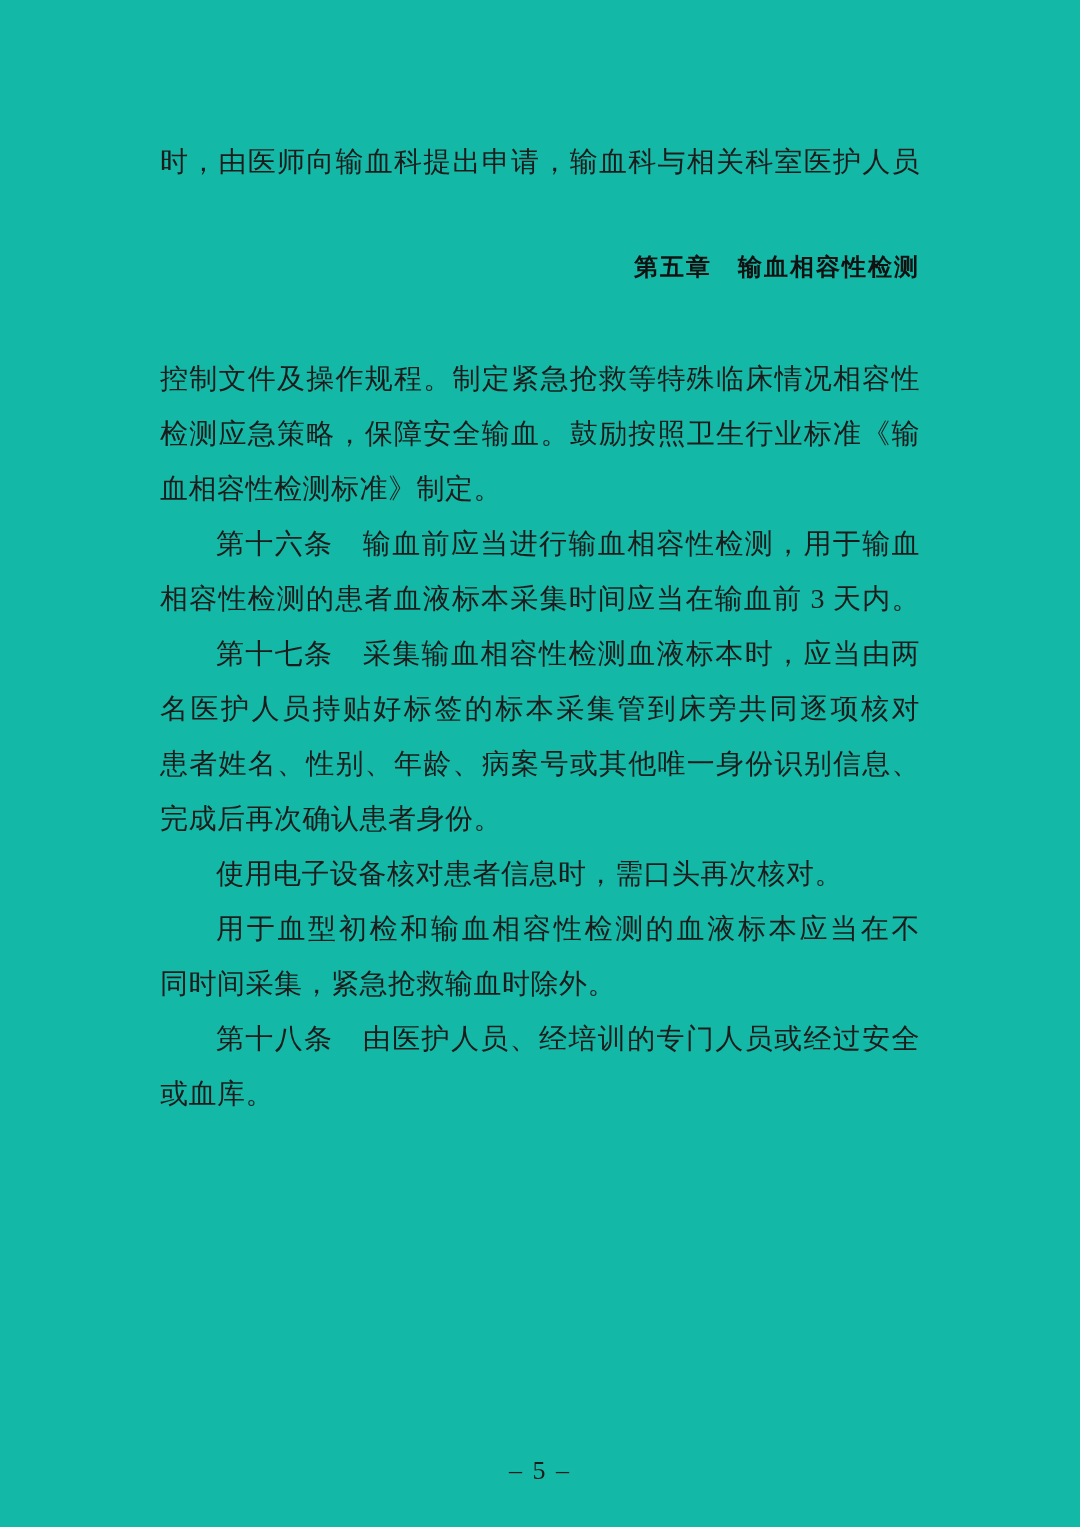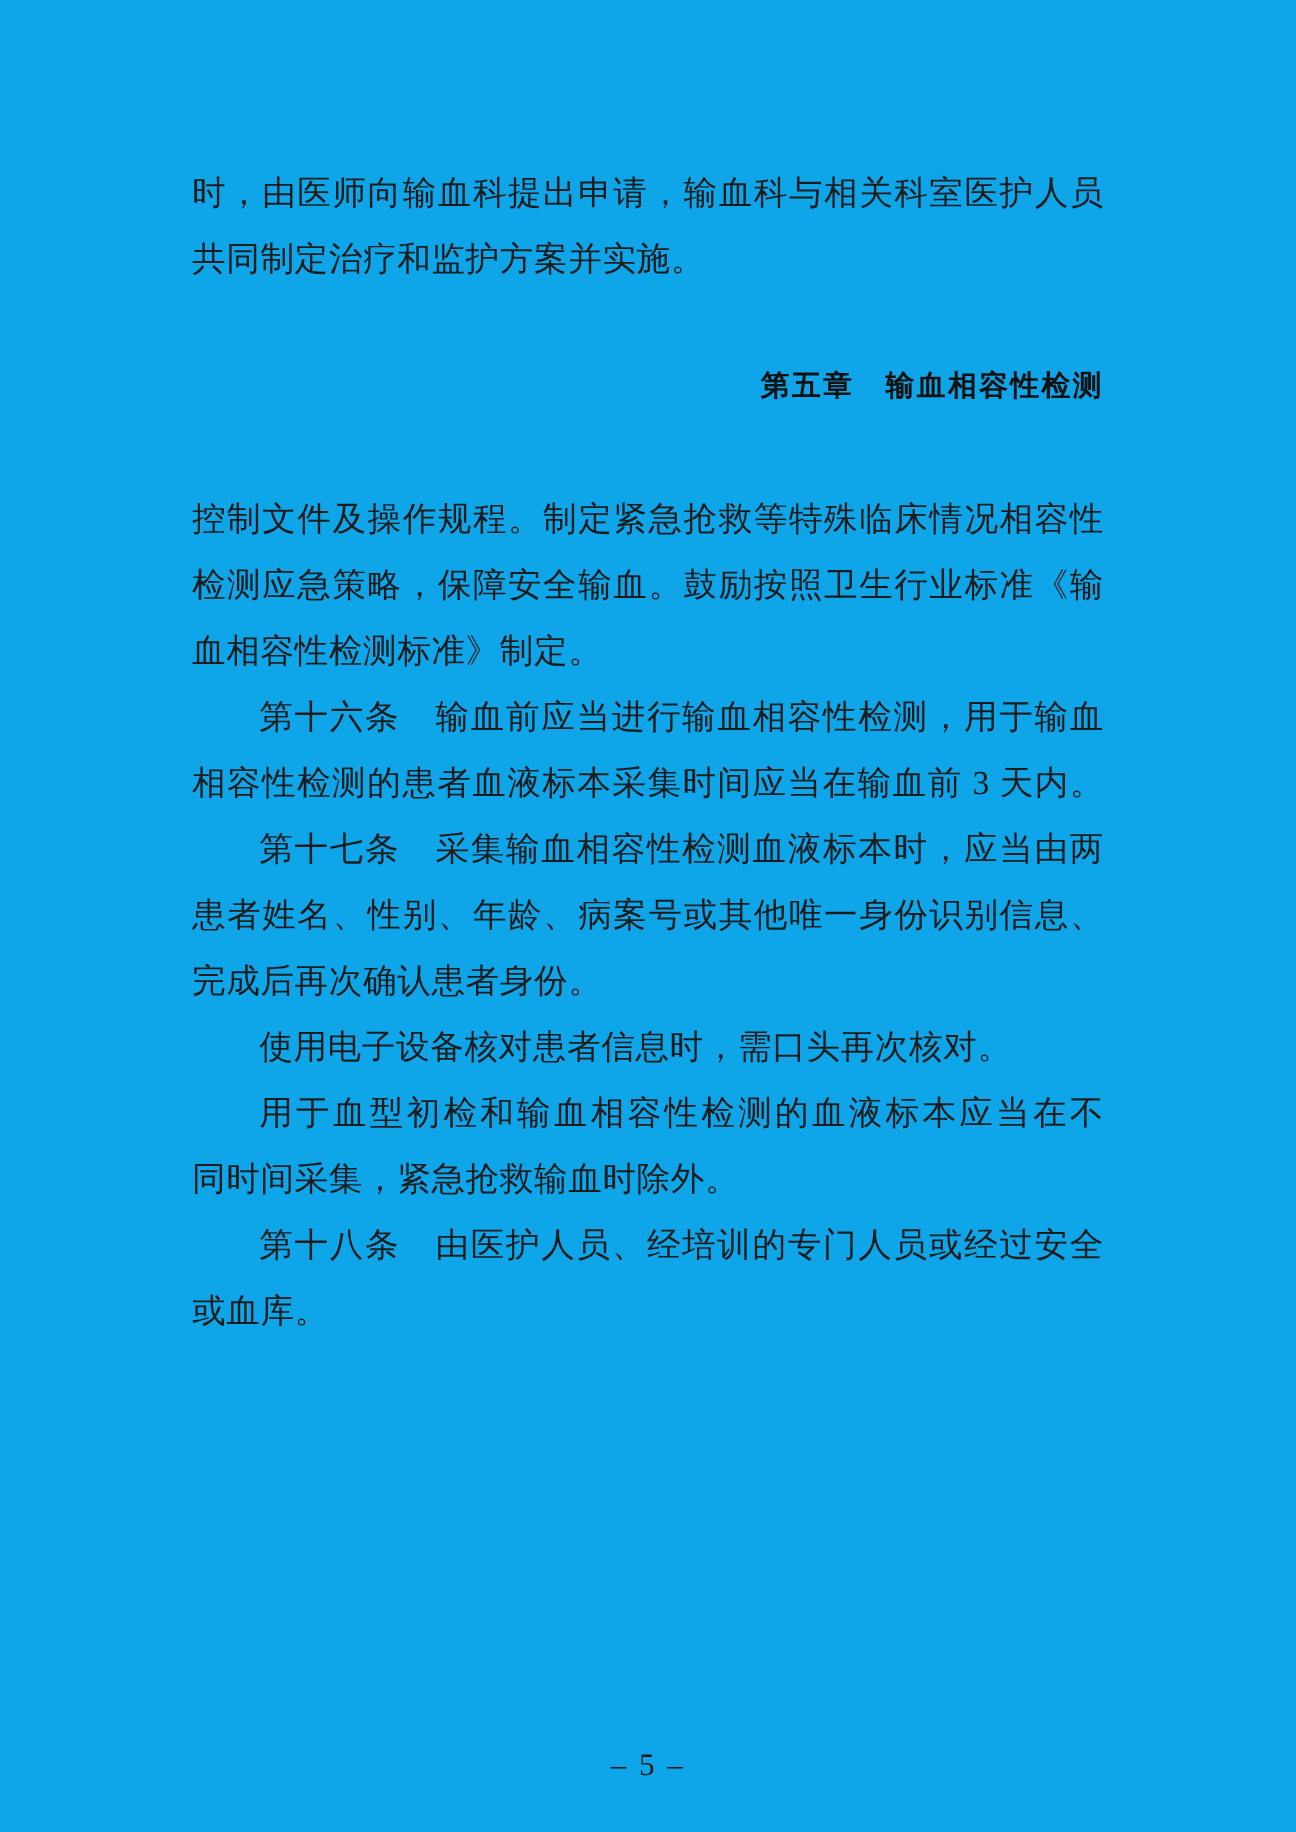--- a/index.html
+++ b/index.html
@@ -5,21 +5,21 @@
   html, body {
     margin: 0;
     padding: 0;
     background: #e9e9e9;
   }
   .page {
     position: relative;
     width: 1080px;
     height: 1527px;
     margin: 0 auto;
-    background: #0ea5e9;
+    background: #14b8a6;
     overflow: hidden;
     color: #1c1c1c;
   }
   .body-text {
     position: absolute;
     left: 160px;
     top: 134px;
     width: 760px;
   }
   .ln {
@@ -62,30 +62,30 @@
     letter-spacing: 2px;
   }
 </style>
 </head>
 <body>
 
 <div class="page">
   <div class="body-text">
 
     <div class="ln fill">时，由医师向输血科提出申请，输血科与相关科室医护人员</div>
-    <div class="ln">共同制定治疗和监护方案并实施。</div>
 
     <h2 class="chapter">第五章　输血相容性检测</h2>
 
     <div class="ln fill">控制文件及操作规程。制定紧急抢救等特殊临床情况相容性</div>
     <div class="ln fill">检测应急策略，保障安全输血。鼓励按照卫生行业标准《输</div>
     <div class="ln">血相容性检测标准》制定。</div>
     <div class="ln fill ind">第十六条　输血前应当进行输血相容性检测，用于输血</div>
     <div class="ln fill">相容性检测的患者血液标本采集时间应当在输血前 3 天内。</div>
     <div class="ln fill ind">第十七条　采集输血相容性检测血液标本时，应当由两</div>
+    <div class="ln fill">名医护人员持贴好标签的标本采集管到床旁共同逐项核对</div>
     <div class="ln fill">患者姓名、性别、年龄、病案号或其他唯一身份识别信息、</div>
     <div class="ln">完成后再次确认患者身份。</div>
     <div class="ln ind">使用电子设备核对患者信息时，需口头再次核对。</div>
     <div class="ln fill ind">用于血型初检和输血相容性检测的血液标本应当在不</div>
     <div class="ln">同时间采集，紧急抢救输血时除外。</div>
     <div class="ln fill ind">第十八条　由医护人员、经培训的专门人员或经过安全</div>
     <div class="ln">或血库。</div>
 
   </div>
 

